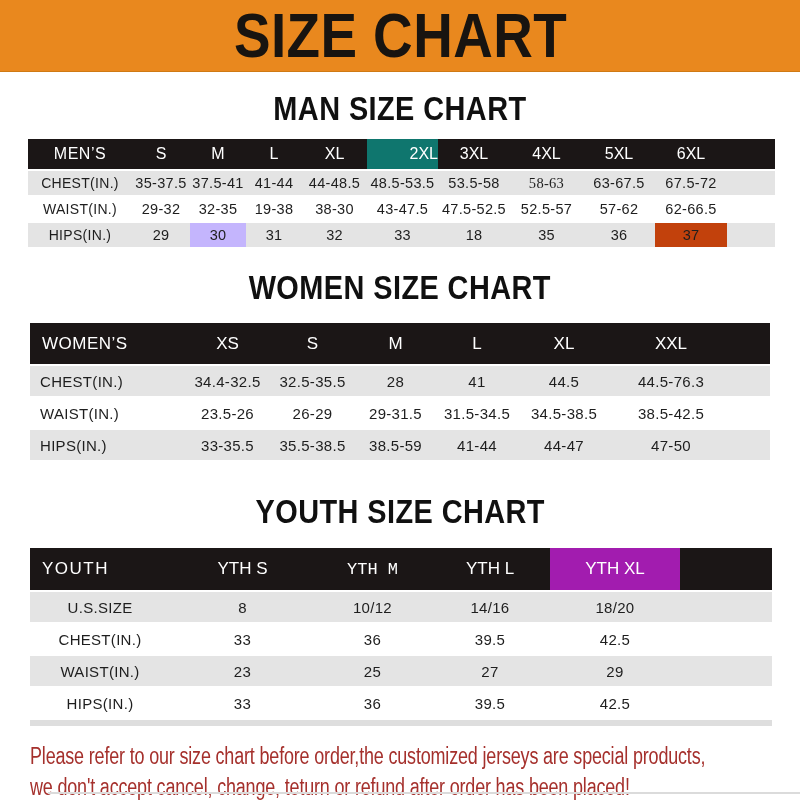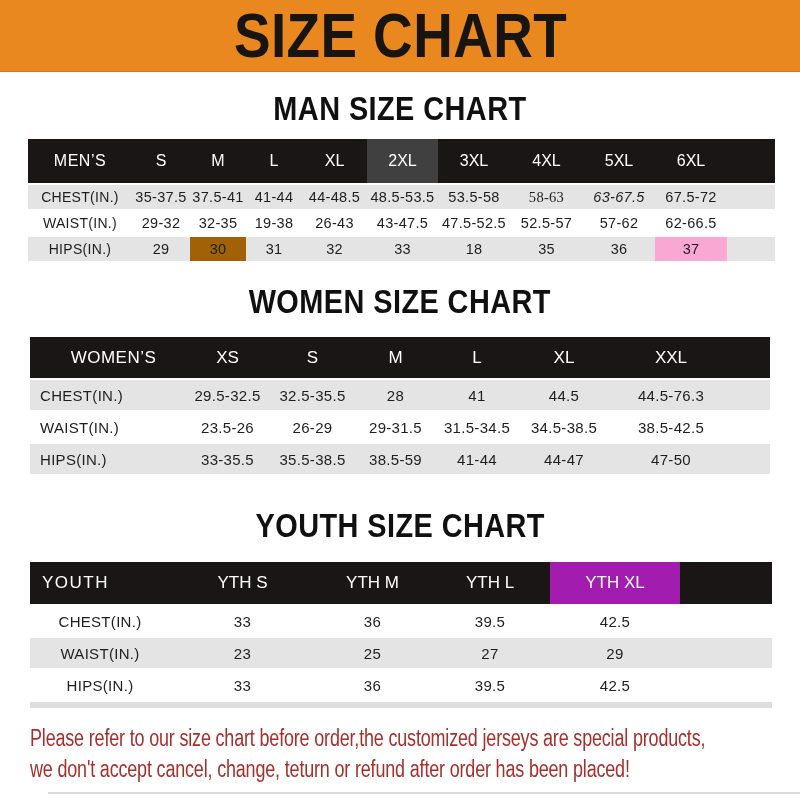--- a/index.html
+++ b/index.html
@@ -34,21 +34,21 @@
     border-collapse:separate;border-spacing:0 2px;table-layout:fixed;
   }
   .size-table th,.size-table td{padding:0;text-align:center;vertical-align:middle;overflow:hidden;}
   .size-table tr.head th{background:#1B1616;color:#ffffff;font-weight:normal;}
   .size-table th.tname{font-weight:bold;color:#ffffff;}
   tr.g td{background:#E4E4E4;}
   tr.w td{background:#ffffff;}
   .size-table td{color:#1e1e1e;letter-spacing:0.3px;}
   
   .men{width:747px;margin:10px 0 0 28px;}
-  .men tr.head th{height:44px;font-size:16px;}
+  .men tr.head th{height:30px;font-size:16px;}
   .men th.tname{font-size:23px;letter-spacing:0.5px;}
   .men td{height:24px;font-size:14.5px;}
   .men td.rl{font-size:14px;}
   
   .women{width:740px;margin:15px 0 0 30px;}
   .women tr.head th{height:41px;font-size:17px;}
   .women th.tname{font-size:21px;text-align:left;padding-left:12px;letter-spacing:0.5px;}
   .women td{height:30px;font-size:15px;}
   .women td.rl{text-align:left;padding-left:10px;font-size:15px;}
   
@@ -92,64 +92,64 @@
       <col style="width:72px">
       <col style="width:48px">
   </colgroup>
   <tbody>
   <tr class="head">
     <th class="tname" style="background: rgb(27, 22, 22);">MEN’S</th>
     <th style="background: rgb(27, 22, 22);">S</th>
     <th style="background: rgb(27, 22, 22);">M</th>
     <th style="background: rgb(27, 22, 22);">L</th>
     <th style="background: rgb(27, 22, 22);">XL</th>
-    <th style="background: #404040;">2XL</th>
+    <th style="background: #0f766e; text-align: right;">2XL</th>
     <th style="background: rgb(27, 22, 22);">3XL</th>
     <th style="background: rgb(27, 22, 22);">4XL</th>
     <th style="background: rgb(27, 22, 22);">5XL</th>
     <th style="background: rgb(27, 22, 22);">6XL</th>
     <th style="background: rgb(27, 22, 22);"></th>
   </tr>
   <tr class="g">
     <td class="rl" style="background: rgb(228, 228, 228);">CHEST(IN.)</td>
     <td style="background: rgb(228, 228, 228);">35-37.5</td>
     <td style="background: rgb(228, 228, 228);">37.5-41</td>
     <td style="background: rgb(228, 228, 228);">41-44</td>
     <td style="background: rgb(228, 228, 228);">44-48.5</td>
     <td style="background: rgb(228, 228, 228);">48.5-53.5</td>
     <td style="background: rgb(228, 228, 228);">53.5-58</td>
     <td style="background: rgb(228, 228, 228); font-family: Liberation Serif, serif;">58-63</td>
-    <td style="background: rgb(228, 228, 228); font-style: italic;">63-67.5</td>
+    <td style="background: rgb(228, 228, 228);">63-67.5</td>
     <td style="background: rgb(228, 228, 228);">67.5-72</td>
     <td style="background: rgb(228, 228, 228);"></td>
   </tr>
   <tr class="w">
     <td class="rl">WAIST(IN.)</td>
     <td>29-32</td>
     <td>32-35</td>
     <td>19-38</td>
-    <td>26-43</td>
+    <td>38-30</td>
     <td>43-47.5</td>
     <td>47.5-52.5</td>
     <td>52.5-57</td>
     <td>57-62</td>
     <td>62-66.5</td>
     <td></td>
   </tr>
   <tr class="g">
     <td class="rl" style="background: rgb(228, 228, 228);">HIPS(IN.)</td>
     <td style="background: rgb(228, 228, 228);">29</td>
-    <td style="background: #a16207;">30</td>
+    <td style="background: #c4b5fd;">30</td>
     <td style="background: rgb(228, 228, 228);">31</td>
     <td style="background: rgb(228, 228, 228);">32</td>
     <td style="background: rgb(228, 228, 228);">33</td>
     <td style="background: rgb(228, 228, 228);">18</td>
     <td style="background: rgb(228, 228, 228);">35</td>
     <td style="background: rgb(228, 228, 228);">36</td>
-    <td style="background: #f9a8d4;">37</td>
+    <td style="background: #c2410c;">37</td>
     <td style="background: rgb(228, 228, 228);"></td>
   </tr>
   </tbody>
 </table>
 
 <div class="section-title st-women">
   <span class="title-text">WOMEN SIZE CHART</span>
 </div>
 
 <table class="size-table women">
@@ -158,32 +158,32 @@
       <col style="width:85px">
       <col style="width:85px">
       <col style="width:81px">
     <col style="width:82px">
       <col style="width:92px">
       <col style="width:122px">
       <col style="width:38px">
   </colgroup>
   <tbody>
   <tr class="head">
-    <th class="tname" style="background: rgb(27, 22, 22); text-align: center;">WOMEN’S</th>
+    <th class="tname" style="background: rgb(27, 22, 22);">WOMEN’S</th>
     <th style="background: rgb(27, 22, 22); margin-top: 20px;">XS</th>
     <th style="background: rgb(27, 22, 22);">S</th>
     <th style="background: rgb(27, 22, 22);">M</th>
     <th style="background: rgb(27, 22, 22);">L</th>
     <th style="background: rgb(27, 22, 22);">XL</th>
     <th style="background: rgb(27, 22, 22);">XXL</th>
     <th style="background: rgb(27, 22, 22);"></th>
   </tr>
   <tr class="g">
     <td class="rl" style="background: rgb(228, 228, 228);">CHEST(IN.)</td>
-    <td style="background: rgb(228, 228, 228);">29.5-32.5</td>
+    <td style="background: rgb(228, 228, 228);">34.4-32.5</td>
     <td style="background: rgb(228, 228, 228);">32.5-35.5</td>
     <td style="background: rgb(228, 228, 228);">28</td>
     <td style="background: rgb(228, 228, 228);">41</td>
     <td style="background: rgb(228, 228, 228);">44.5</td>
     <td style="background: rgb(228, 228, 228);">44.5-76.3</td>
     <td style="background: rgb(228, 228, 228);"></td>
   </tr>
   <tr class="w">
     <td class="rl">WAIST(IN.)</td>
     <td>23.5-26</td>
@@ -217,24 +217,32 @@
       <col style="width:145px">
       <col style="width:115px">
     <col style="width:120px">
       <col style="width:130px">
       <col style="width:92px">
   </colgroup>
   <tbody>
   <tr class="head">
     <th class="tname" style="background: rgb(27, 22, 22);">YOUTH</th>
     <th style="background: rgb(27, 22, 22);">YTH S</th>
-    <th style="background: rgb(27, 22, 22);">YTH M</th>
+    <th style="background: rgb(27, 22, 22); font-family: Liberation Mono, monospace;">YTH M</th>
     <th style="background: rgb(27, 22, 22);">YTH L</th>
     <th style="background: #a21caf;">YTH XL</th>
     <th style="background: rgb(27, 22, 22);"></th>
+  </tr>
+  <tr class="g">
+    <td class="rl" style="background: rgb(228, 228, 228);">U.S.SIZE</td>
+    <td style="background: rgb(228, 228, 228);">8</td>
+    <td style="background: rgb(228, 228, 228);">10/12</td>
+    <td style="background: rgb(228, 228, 228);">14/16</td>
+    <td style="background: rgb(228, 228, 228);">18/20</td>
+    <td style="background: rgb(228, 228, 228);"></td>
   </tr>
   <tr class="w">
     <td class="rl">CHEST(IN.)</td>
     <td>33</td>
     <td>36</td>
     <td>39.5</td>
     <td>42.5</td>
     <td></td>
   </tr>
   <tr class="g">

